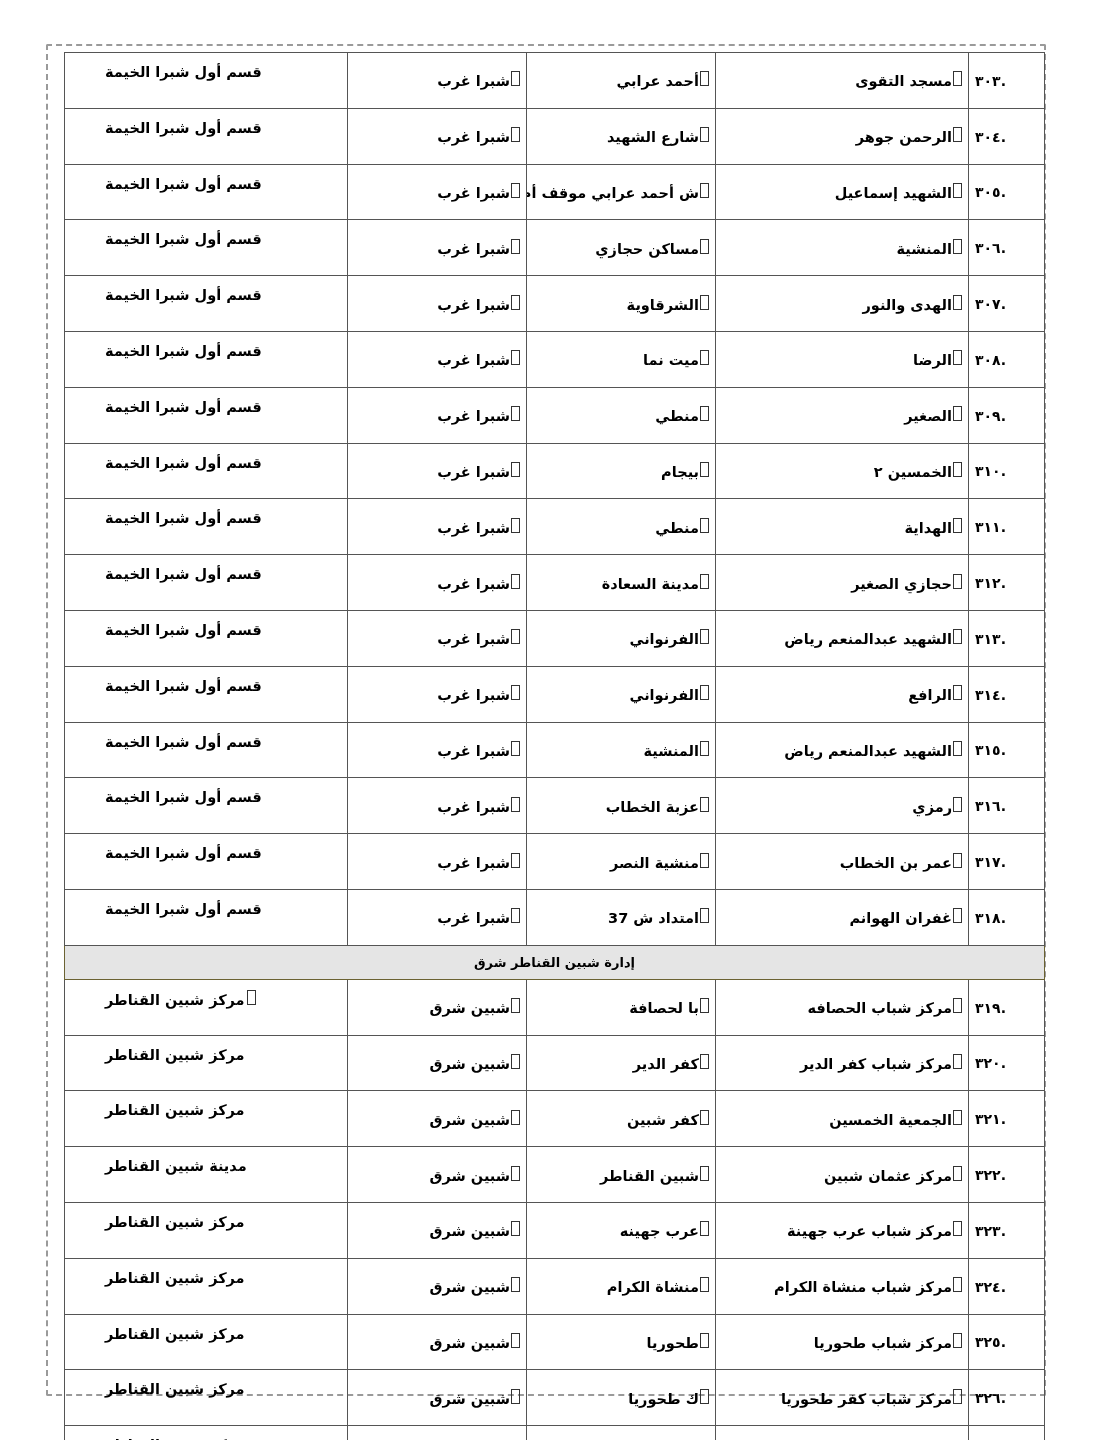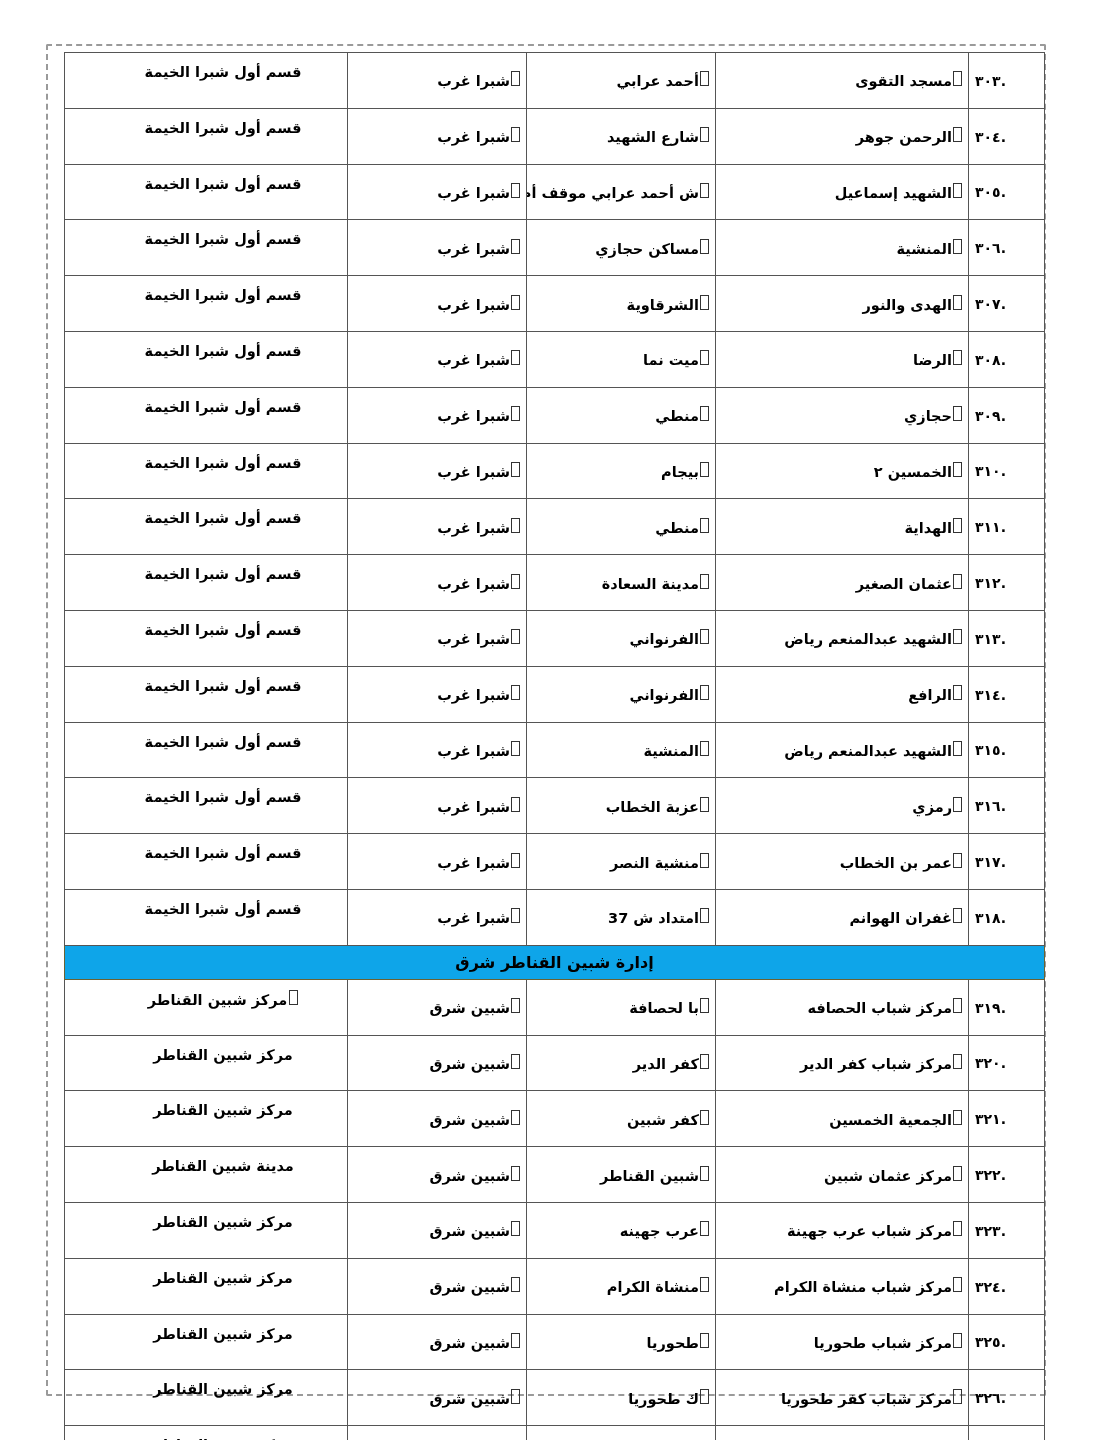--- a/index.html
+++ b/index.html
@@ -11,26 +11,26 @@
                border-collapse: collapse; direction: rtl; table-layout: fixed; }
   .doc-table td { border: 1.5px solid #555; height: 44.8px; padding: 0 6px;
                   font-weight: bold; font-size: 14.5px; white-space: nowrap; overflow: hidden; }
   .doc-table col.c-num { width: 76px; }
   .doc-table col.c-name { width: 253px; }
   .doc-table col.c-area { width: 189px; }
   .doc-table col.c-dept { width: 179px; }
   .doc-table col.c-police { width: 283px; }
   td.num { text-align: left; font-size: 14px; padding-right: 14px; letter-spacing: 1px; }
   td.name, td.area, td.dept { text-align: right; }
-  td.police { text-align: center; padding-left: 40px; vertical-align: top; padding-top: 10px; }
+  td.police { text-align: left; padding-left: 40px; vertical-align: top; padding-top: 10px; }
   .box { display: inline-block; width: 7px; height: 13px; border: 1px solid #333;
          border-right: 1px solid #333; vertical-align: -1px; margin-left: 1px; }
   td.police .box { margin-left: 2px; }
-  tr.section-row td { background: #0ea5e9; text-align: center; height: 33px;
-                      font-size: 16px; border-color: #6b6232; }
+  tr.section-row td { background: #e5e5e5; text-align: center; height: 33px;
+                      font-size: 13px; border-color: #6b6232; }
   .val { vertical-align: middle; }
 </style>
 </head>
 <body>
 
 <div class="page-frame"></div>
 
 <table class="doc-table">
   <colgroup>
     <col class="c-num">
@@ -77,42 +77,42 @@
       </tr>
       <tr>
         <td class="num"><span class="val">.٣٠٨</span></td>
         <td class="name"><span class="box"></span><span class="val">الرضا</span></td>
         <td class="area"><span class="box"></span><span class="val">ميت نما</span></td>
         <td class="dept"><span class="box"></span><span class="val">شبرا غرب</span></td>
         <td class="police"><span class="val">قسم أول شبرا الخيمة</span></td>
       </tr>
       <tr>
         <td class="num"><span class="val">.٣٠٩</span></td>
-        <td class="name"><span class="box"></span><span class="val">حجازي</span></td>
+        <td class="name"><span class="box"></span><span class="val">الصغير</span></td>
         <td class="area"><span class="box"></span><span class="val">منطي</span></td>
         <td class="dept"><span class="box"></span><span class="val">شبرا غرب</span></td>
         <td class="police"><span class="val">قسم أول شبرا الخيمة</span></td>
       </tr>
       <tr>
         <td class="num"><span class="val">.٣١٠</span></td>
         <td class="name"><span class="box"></span><span class="val">الخمسين ٢</span></td>
         <td class="area"><span class="box"></span><span class="val">بيجام</span></td>
         <td class="dept"><span class="box"></span><span class="val">شبرا غرب</span></td>
         <td class="police"><span class="val">قسم أول شبرا الخيمة</span></td>
       </tr>
       <tr>
         <td class="num"><span class="val">.٣١١</span></td>
         <td class="name"><span class="box"></span><span class="val">الهداية</span></td>
         <td class="area"><span class="box"></span><span class="val">منطي</span></td>
         <td class="dept"><span class="box"></span><span class="val">شبرا غرب</span></td>
         <td class="police"><span class="val">قسم أول شبرا الخيمة</span></td>
       </tr>
       <tr>
         <td class="num"><span class="val">.٣١٢</span></td>
-        <td class="name"><span class="box"></span><span class="val">عثمان الصغير</span></td>
+        <td class="name"><span class="box"></span><span class="val">حجازي الصغير</span></td>
         <td class="area"><span class="box"></span><span class="val">مدينة السعادة</span></td>
         <td class="dept"><span class="box"></span><span class="val">شبرا غرب</span></td>
         <td class="police"><span class="val">قسم أول شبرا الخيمة</span></td>
       </tr>
       <tr>
         <td class="num"><span class="val">.٣١٣</span></td>
         <td class="name"><span class="box"></span><span class="val">الشهيد عبدالمنعم رياض</span></td>
         <td class="area"><span class="box"></span><span class="val">الفرنواني</span></td>
         <td class="dept"><span class="box"></span><span class="val">شبرا غرب</span></td>
         <td class="police"><span class="val">قسم أول شبرا الخيمة</span></td>

